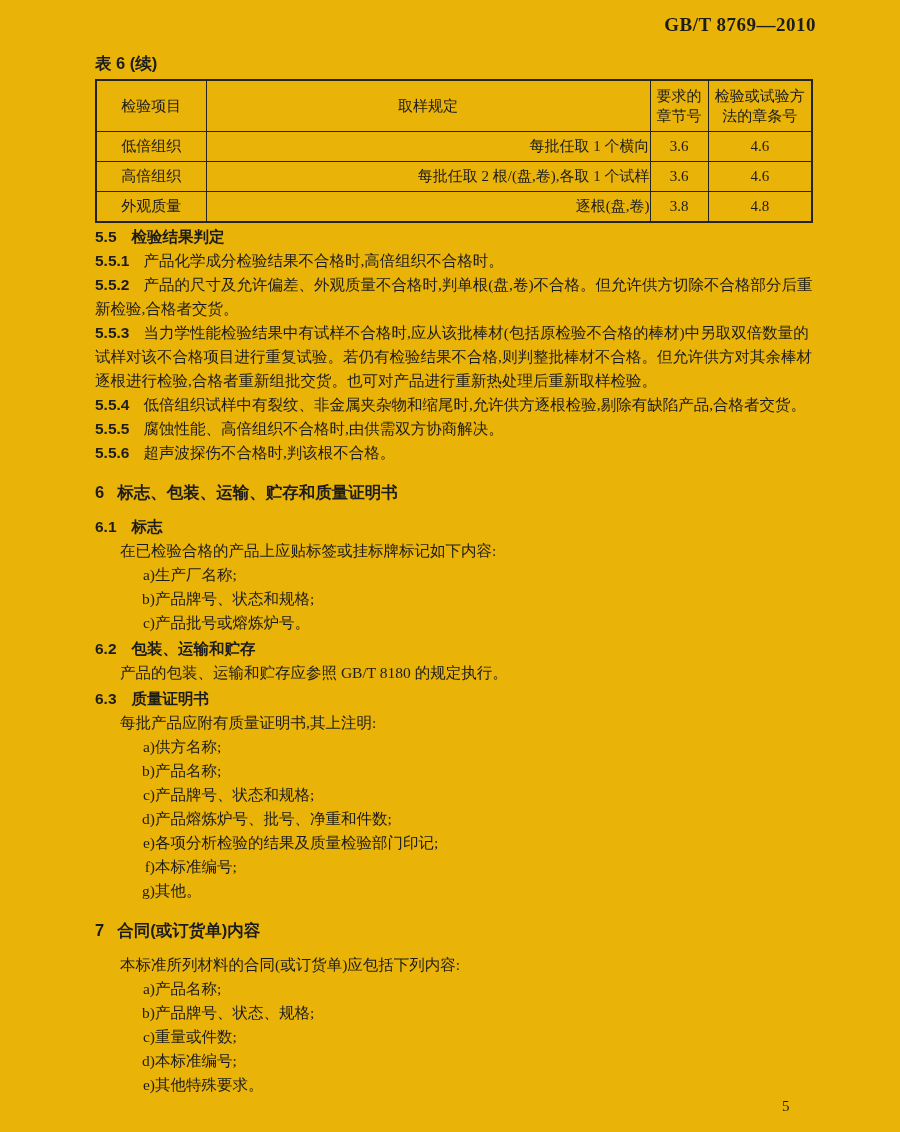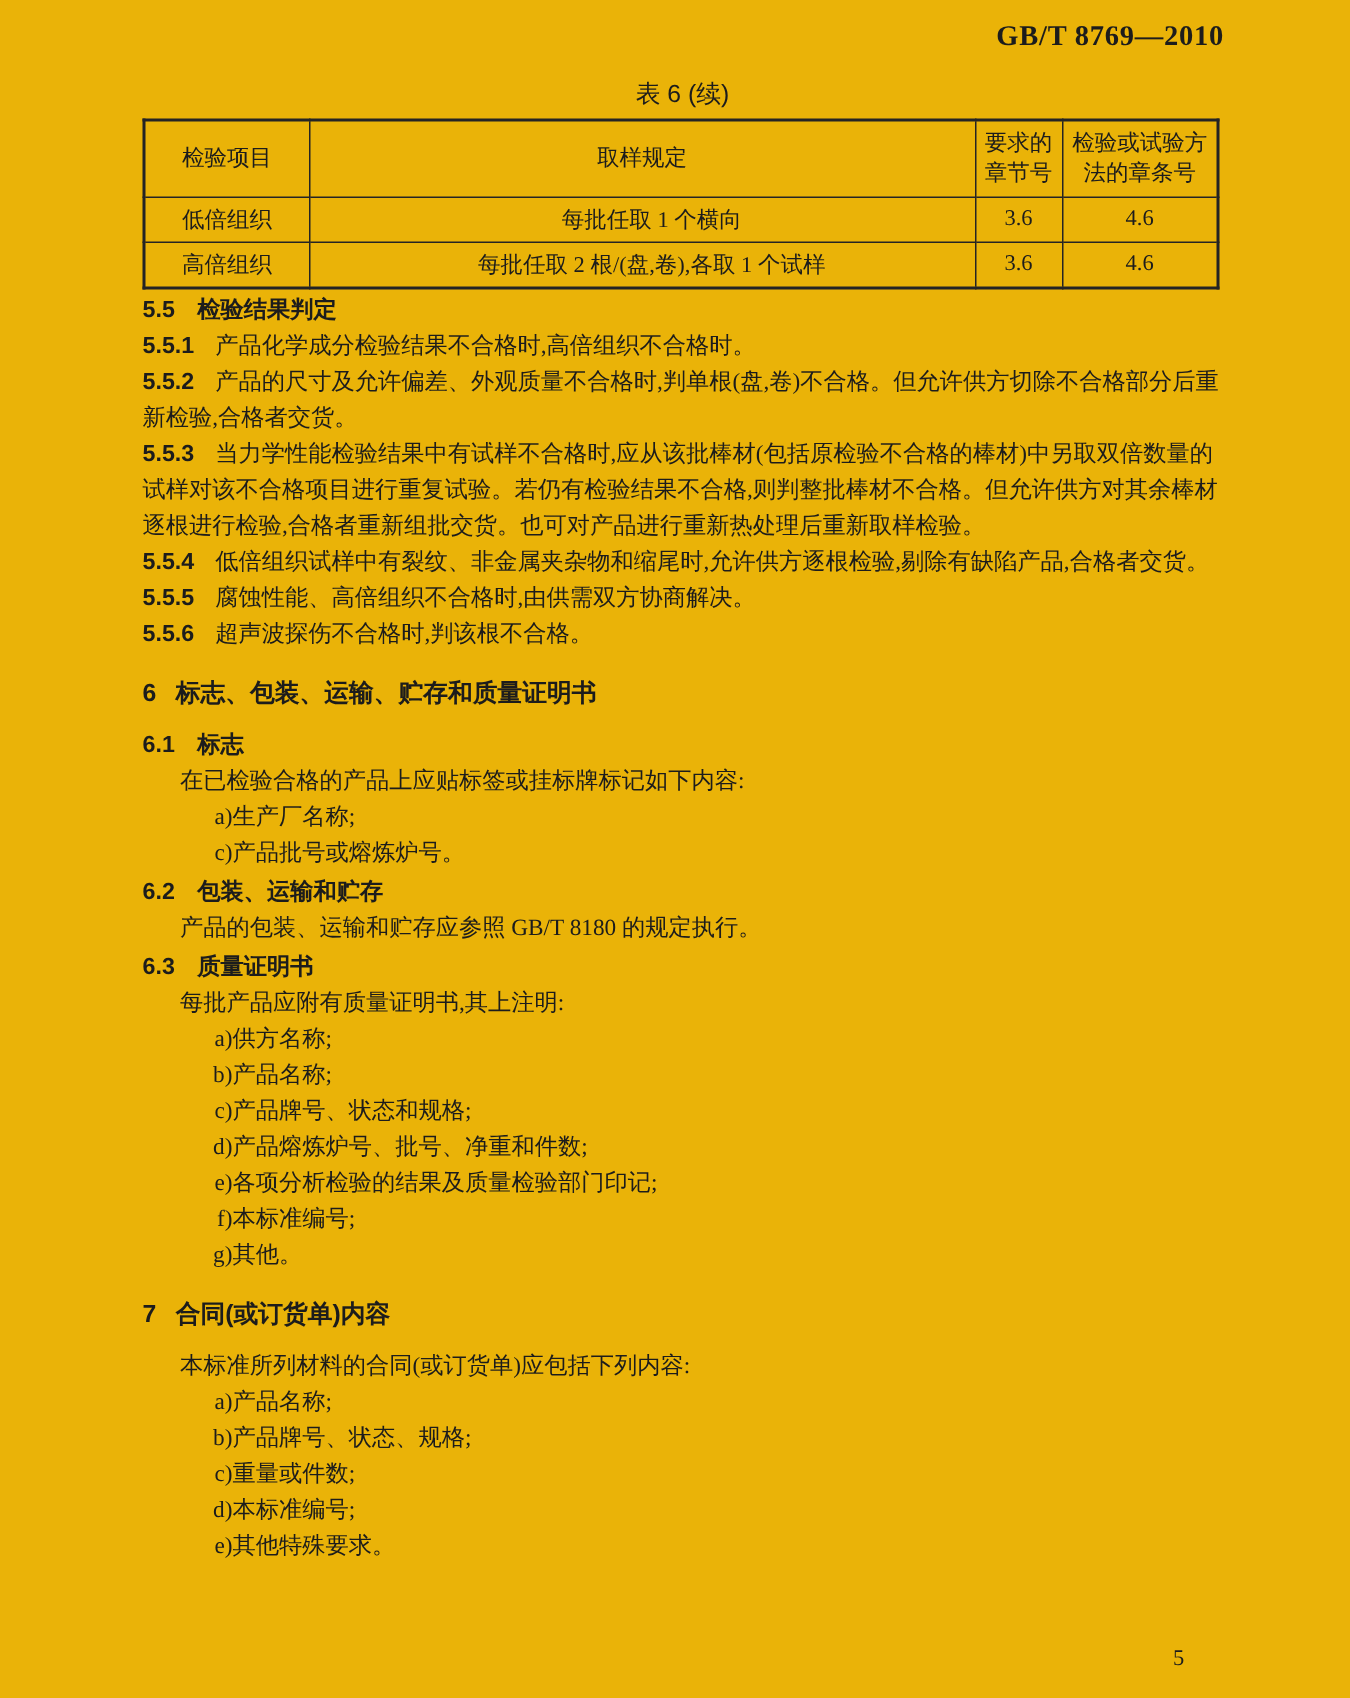--- a/index.html
+++ b/index.html
@@ -24,23 +24,22 @@
     white-space: nowrap;
   }
   .content {
     position: absolute;
     left: 95px; top: 0;
     width: 720px;
   }
   .table-title {
     margin-top: 52px;
     margin-bottom: 5px;
-    text-align: center;
     font-family: "Liberation Sans", "DejaVu Sans", sans-serif;
-    font-weight: normal;
+    font-weight: bold;
     font-size: 16.5px;
     line-height: 22px;
   }
   table.spec-table {
     width: 616px;
     border-collapse: collapse;
     table-layout: fixed;
     border: 2px solid #242424;
     font-size: 15px;
     background: transparent;
@@ -51,21 +50,21 @@
     color: #1c1c1c;
     font-weight: normal;
   }
   .spec-table th { height: 50px; vertical-align: middle; }
   .spec-table td { height: 29px; vertical-align: middle; text-align: center; }
   .spec-table th div { line-height: 20px; text-align: center; }
   .col-item   { width: 110px; }
   .col-samp   { width: 444px; }
   .col-req    { width: 58px;  }
   .col-method { width: 104px; }
-  .spec-table td.c-sampling { text-align: center; padding-left: 13px; }
+  .spec-table td.c-sampling { text-align: right; padding-left: 13px; }
   .sections {
     font-size: 15.5px;
     line-height: 24px;
     width: 720px;
   }
   .blk { margin: 0; }
   .blk .num {
     font-family: "Liberation Sans", "DejaVu Sans", sans-serif;
     font-weight: bold;
     text-align: right;
@@ -141,35 +140,42 @@
             <td class="c-sampling">每批任取 1 个横向</td>
             <td class="c-req">3.6</td>
             <td class="c-method">4.6</td>
           </tr>
           <tr>
             <td class="c-item">高倍组织</td>
             <td class="c-sampling">每批任取 2 根/(盘,卷),各取 1 个试样</td>
             <td class="c-req">3.6</td>
             <td class="c-method">4.6</td>
           </tr>
+          <tr>
+            <td class="c-item">外观质量</td>
+            <td class="c-sampling">逐根(盘,卷)</td>
+            <td class="c-req">3.8</td>
+            <td class="c-method">4.8</td>
+          </tr>
         </tbody>
     </table>
 
     <div class="sections">
         <div class="blk h2"><span class="num">5.5</span><span class="txt">检验结果判定</span></div>
         <div class="blk clause"><span class="num">5.5.1</span><span class="txt">产品化学成分检验结果不合格时,高倍组织不合格时。</span></div>
         <div class="blk clause"><span class="num">5.5.2</span><span class="txt">产品的尺寸及允许偏差、外观质量不合格时,判单根(盘,卷)不合格。但允许供方切除不合格部分后重新检验,合格者交货。</span></div>
         <div class="blk clause"><span class="num">5.5.3</span><span class="txt">当力学性能检验结果中有试样不合格时,应从该批棒材(包括原检验不合格的棒材)中另取双倍数量的试样对该不合格项目进行重复试验。若仍有检验结果不合格,则判整批棒材不合格。但允许供方对其余棒材逐根进行检验,合格者重新组批交货。也可对产品进行重新热处理后重新取样检验。</span></div>
         <div class="blk clause"><span class="num">5.5.4</span><span class="txt">低倍组织试样中有裂纹、非金属夹杂物和缩尾时,允许供方逐根检验,剔除有缺陷产品,合格者交货。</span></div>
         <div class="blk clause"><span class="num">5.5.5</span><span class="txt">腐蚀性能、高倍组织不合格时,由供需双方协商解决。</span></div>
         <div class="blk clause"><span class="num">5.5.6</span><span class="txt">超声波探伤不合格时,判该根不合格。</span></div>
         <div class="blk h1"><span class="num">6</span><span class="txt">标志、包装、运输、贮存和质量证明书</span></div>
         <div class="blk h2"><span class="num">6.1</span><span class="txt">标志</span></div>
         <div class="blk para"><span class="txt">在已检验合格的产品上应贴标签或挂标牌标记如下内容:</span></div>
         <div class="blk li"><span class="num">a)</span><span class="txt">生产厂名称;</span></div>
+        <div class="blk li"><span class="num">b)</span><span class="txt">产品牌号、状态和规格;</span></div>
         <div class="blk li"><span class="num">c)</span><span class="txt">产品批号或熔炼炉号。</span></div>
         <div class="blk h2"><span class="num">6.2</span><span class="txt">包装、运输和贮存</span></div>
         <div class="blk para"><span class="txt">产品的包装、运输和贮存应参照 GB/T 8180 的规定执行。</span></div>
         <div class="blk h2"><span class="num">6.3</span><span class="txt">质量证明书</span></div>
         <div class="blk para"><span class="txt">每批产品应附有质量证明书,其上注明:</span></div>
         <div class="blk li"><span class="num">a)</span><span class="txt">供方名称;</span></div>
         <div class="blk li"><span class="num">b)</span><span class="txt">产品名称;</span></div>
         <div class="blk li"><span class="num">c)</span><span class="txt">产品牌号、状态和规格;</span></div>
         <div class="blk li"><span class="num">d)</span><span class="txt">产品熔炼炉号、批号、净重和件数;</span></div>
         <div class="blk li"><span class="num">e)</span><span class="txt">各项分析检验的结果及质量检验部门印记;</span></div>

